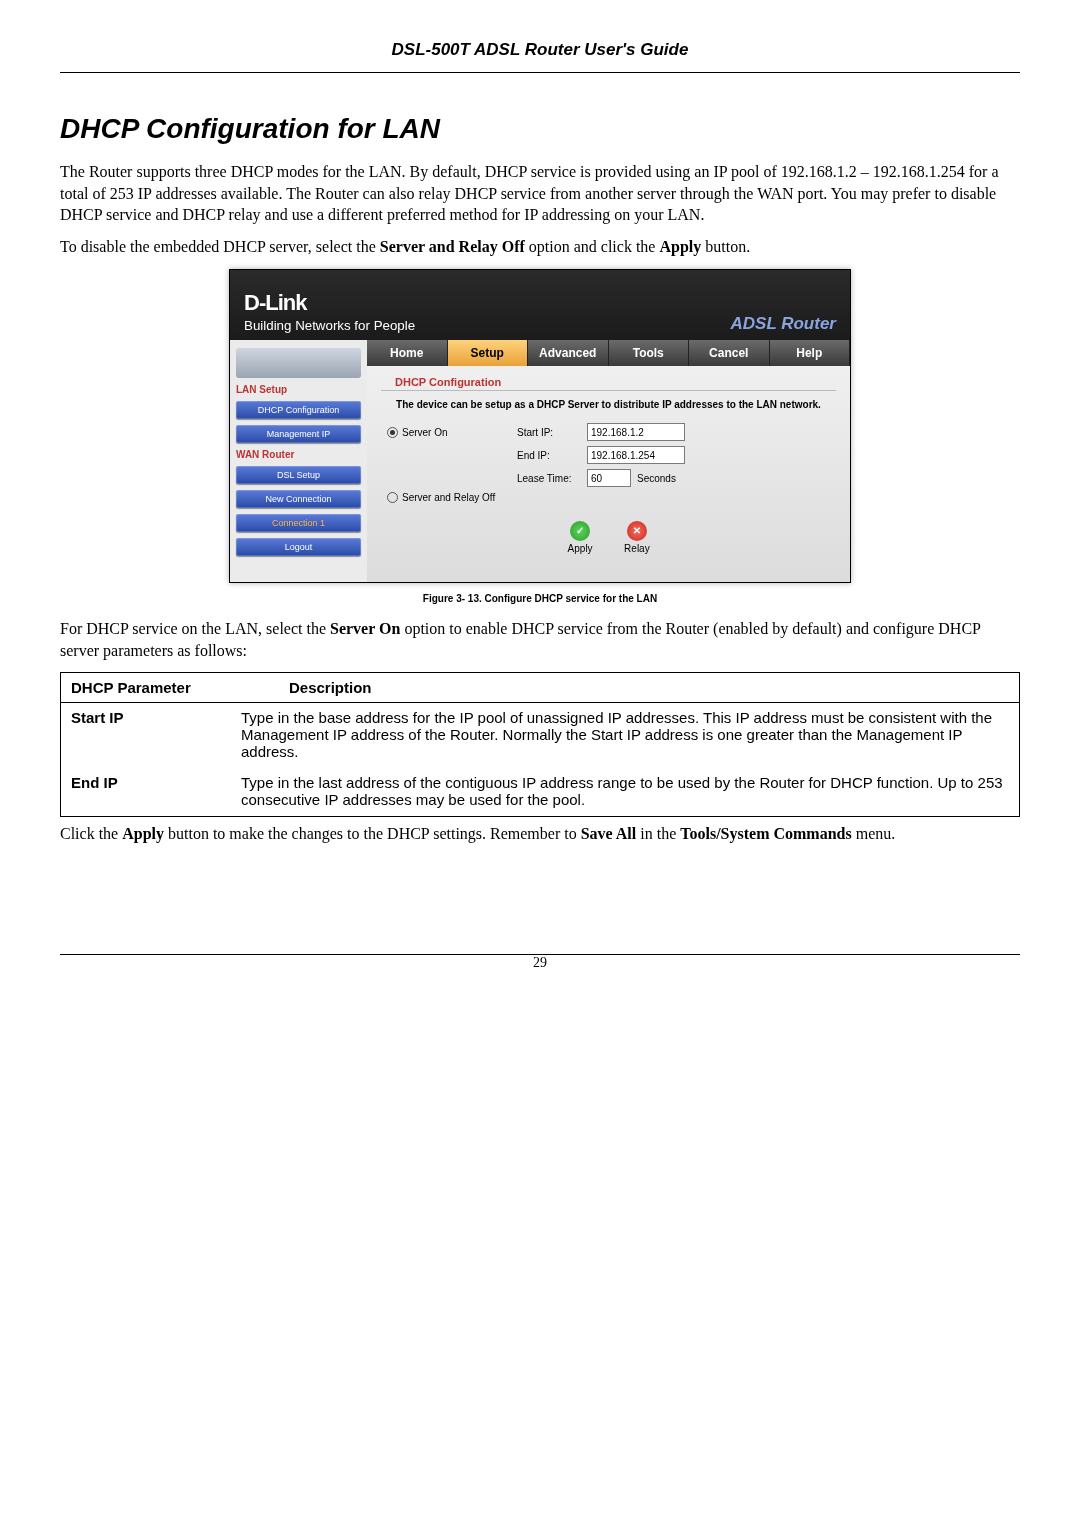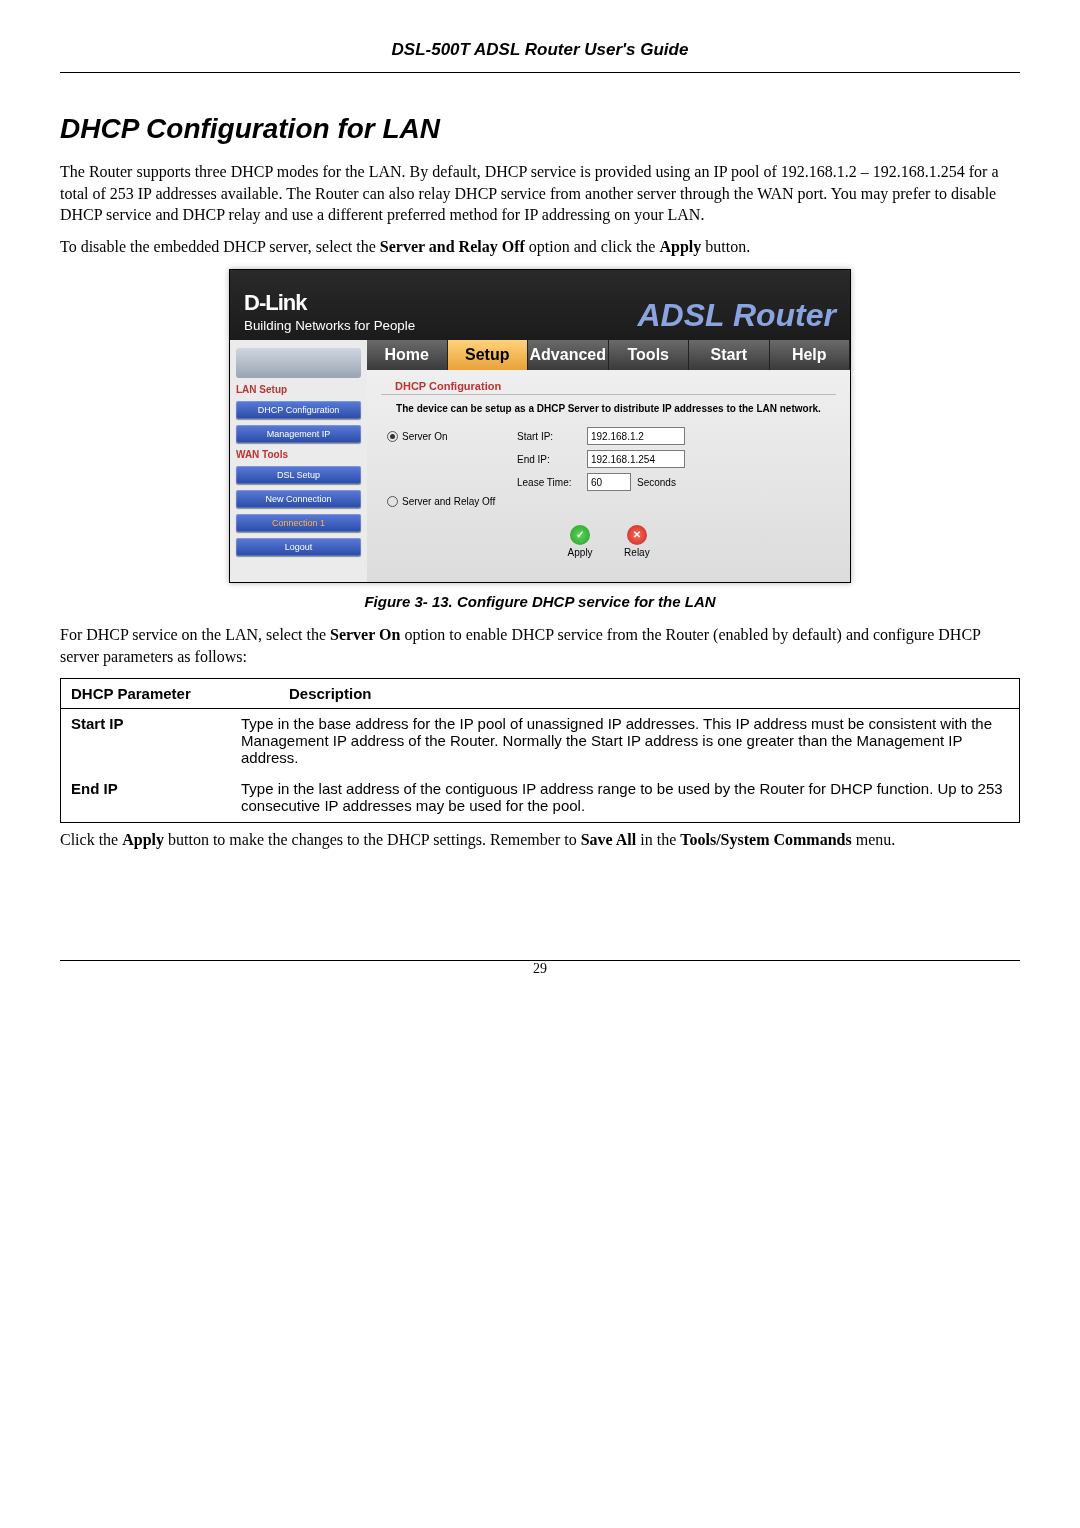--- a/index.html
+++ b/index.html
@@ -46,21 +46,21 @@
     background: linear-gradient(#2a2a2a,#1b1b1b);
     color: #fff;
     display: flex;
     align-items: flex-end;
     padding: 10px 14px 6px 14px;
     height: 54px;
   }
   .rs-logo { font-size: 22px; font-weight: bold; letter-spacing: -1px; }
   .rs-brand {
     margin-left: auto;
-    font-size: 32px;
+    font-size: 17px;
     font-weight: bold;
     color: #8aa4e0;
     font-style: italic;
   }
   .rs-body { display: flex; background: linear-gradient(#f2f2f2,#dcdcdc); }
   .rs-side {
     width: 125px;
     background: #ebebeb;
     padding: 8px 6px 20px 6px;
     font-size: 10px;
@@ -81,21 +81,21 @@
     border-radius: 2px;
     margin: 6px 0;
     box-shadow: inset 0 0 0 1px rgba(255,255,255,.2), 0 1px 1px rgba(0,0,0,.4);
     cursor: pointer;
   }
   .rs-btn.orange { color: #ffb347; }
   .rs-main { flex: 1; padding: 0 0 14px 0; }
   .rs-tabs {
     display: flex;
     background: linear-gradient(#6a6a6a,#3a3a3a);
-    font-size: 16px;
+    font-size: 12px;
   }
   .rs-tab {
     flex: 1;
     text-align: center;
     padding: 6px 0;
     color: #fff;
     border-right: 1px solid #222;
     font-weight: bold;
   }
   .rs-tab.active {
@@ -143,23 +143,22 @@
     width:20px; height:20px; border-radius:50%; margin:0 auto 2px auto;
     color:#fff; font-weight:bold; line-height:20px; text-align:center;
   }
   .rs-act.apply .circ { background: radial-gradient(#5cd65c,#2a9a2a); }
   .rs-act.cancel .circ { background: radial-gradient(#ff6a5c,#c02a1f); }
 
   .fig-caption {
     text-align: center;
     font-family: Arial, Helvetica, sans-serif;
     font-weight: bold;
-    font-size: 15px;
+    font-size: 10px;
     margin: 10px 0 14px 0;
-    font-style: italic;
   }
 
   
   .param-table {
     border: 1px solid #000;
     margin-top: 8px;
     font-family: Arial, Helvetica, sans-serif;
     font-size: 15px;
   }
   .param-head {
@@ -201,33 +200,33 @@
         <small>Building Networks for People</small>
       </div>
       <div class="rs-brand">ADSL Router</div>
     </div>
     <div class="rs-body">
       <div class="rs-side">
         <div class="rs-side-img"></div>
         <div class="rs-cat">LAN Setup</div>
         <div class="rs-btn">DHCP Configuration</div>
         <div class="rs-btn">Management IP</div>
-        <div class="rs-cat">WAN Tools</div>
+        <div class="rs-cat">WAN Router</div>
         <div class="rs-btn">DSL Setup</div>
         <div class="rs-btn">New Connection</div>
         <div class="rs-btn orange">Connection 1</div>
         <div class="rs-btn">Logout</div>
       </div>
       <div class="rs-main">
         <div class="rs-tabs">
           <div class="rs-tab">Home</div>
           <div class="rs-tab active">Setup</div>
           <div class="rs-tab">Advanced</div>
           <div class="rs-tab">Tools</div>
-          <div class="rs-tab">Start</div>
+          <div class="rs-tab">Cancel</div>
           <div class="rs-tab">Help</div>
         </div>
         <div class="rs-section">DHCP Configuration</div>
         <div class="rs-note">The device can be setup as a DHCP Server to distribute IP addresses to the LAN network.</div>
         <div class="rs-form">
           <div class="rs-row">
             <div class="rs-radio-col">
               <span class="rs-radio checked"></span>
               <span>Server On</span>
             </div>

